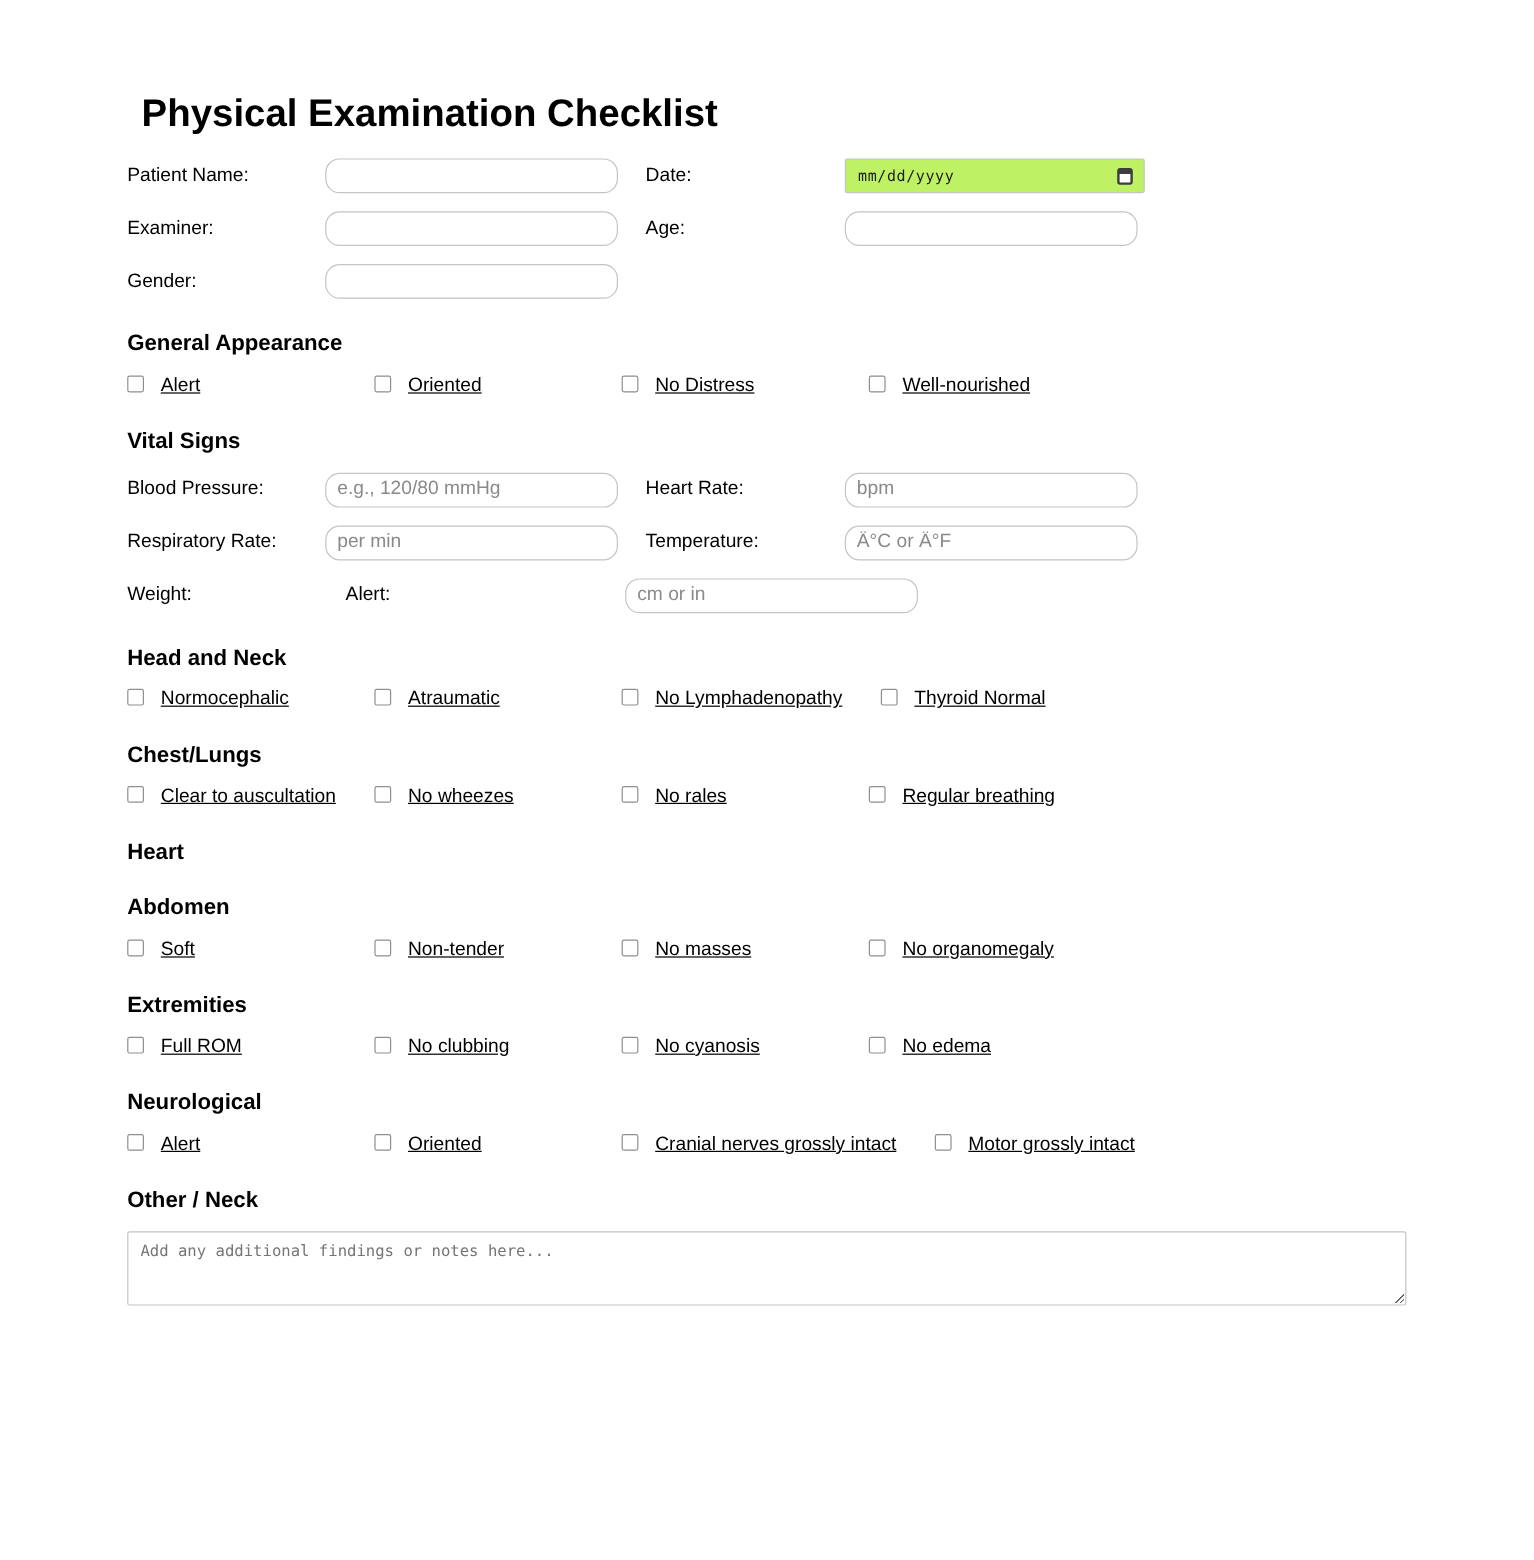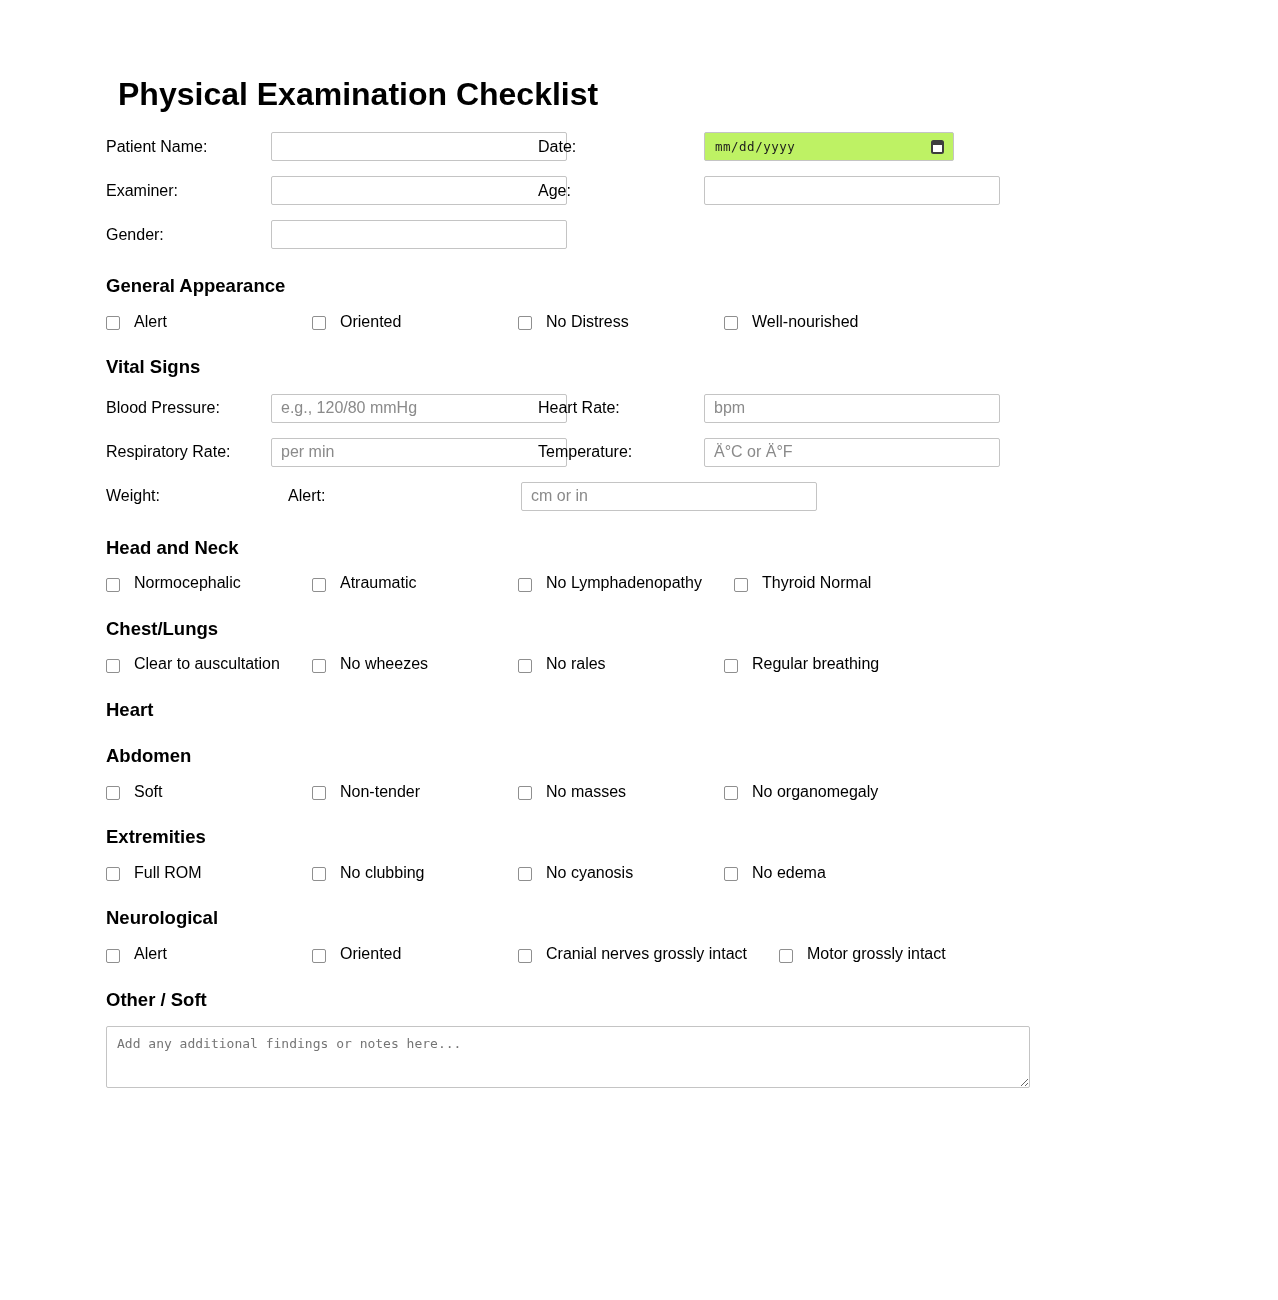--- a/index.html
+++ b/index.html
@@ -37,24 +37,24 @@
   }
   .f-label {
     font-size: 16px;
     color: #000;
   }
   .f-label.c2 {
     padding-left: 17px;
   }
   input.t-input {
     box-sizing: border-box;
-    width: 296px;
+    width: 244px;
     height: 29px;
     border: 1px solid #c4c4c4;
-    border-radius: 2px;
+    border-radius: 12px;
     padding: 0 9px;
     font-family: "Liberation Sans", sans-serif;
     font-size: 16px;
     color: #404040;
     background: #fff;
     outline: none;
   }
   input.t-input::placeholder {
     color: #8a8a8a;
     opacity: 1;
@@ -89,24 +89,25 @@
     background: #fff;
   }
   .cb-row {
     display: flex;
     gap: 32px;
     margin: 0;
     align-items: center;
   }
   .cb-item {
     display: flex;
-    align-items: flex-end;
+    align-items: flex-start;
     gap: 14px;
     min-width: 174px;
     cursor: pointer;
+    text-decoration: underline;
   }
   input.cb {
     -webkit-appearance: none;
     appearance: none;
     box-sizing: border-box;
     width: 14px;
     height: 14px;
     border: 1px solid #8f8f8f;
     border-radius: 2px;
     background: #fff;
@@ -116,21 +117,21 @@
   }
   .cb-label {
     font-size: 16px;
     line-height: 1.1;
     color: #000;
     white-space: nowrap;
   }
   textarea.notes {
     box-sizing: border-box;
     display: block;
-    width: 924px;
+    width: 1066px;
     height: 62px;
     border: 1px solid #c4c4c4;
     border-radius: 2px;
     padding: 9px 10px;
     font-family: "DejaVu Sans Mono", monospace;
     font-size: 13px;
     color: #000;
     resize: both;
     outline: none;
   }
@@ -302,16 +303,16 @@
     <label class="cb-item">
       <input type="checkbox" class="cb" style="">
       <span class="cb-label">Cranial nerves grossly intact</span>
     </label>
     <label class="cb-item">
       <input type="checkbox" class="cb" style="">
       <span class="cb-label">Motor grossly intact</span>
     </label>
   </div>
 
-  <h2 class="section-heading">Other / Soft</h2>
+  <h2 class="section-heading">Other / Neck</h2>
   <textarea class="notes" placeholder="Add any additional findings or notes here..." style=""></textarea>
 
 </div>
 
 </body></html>

